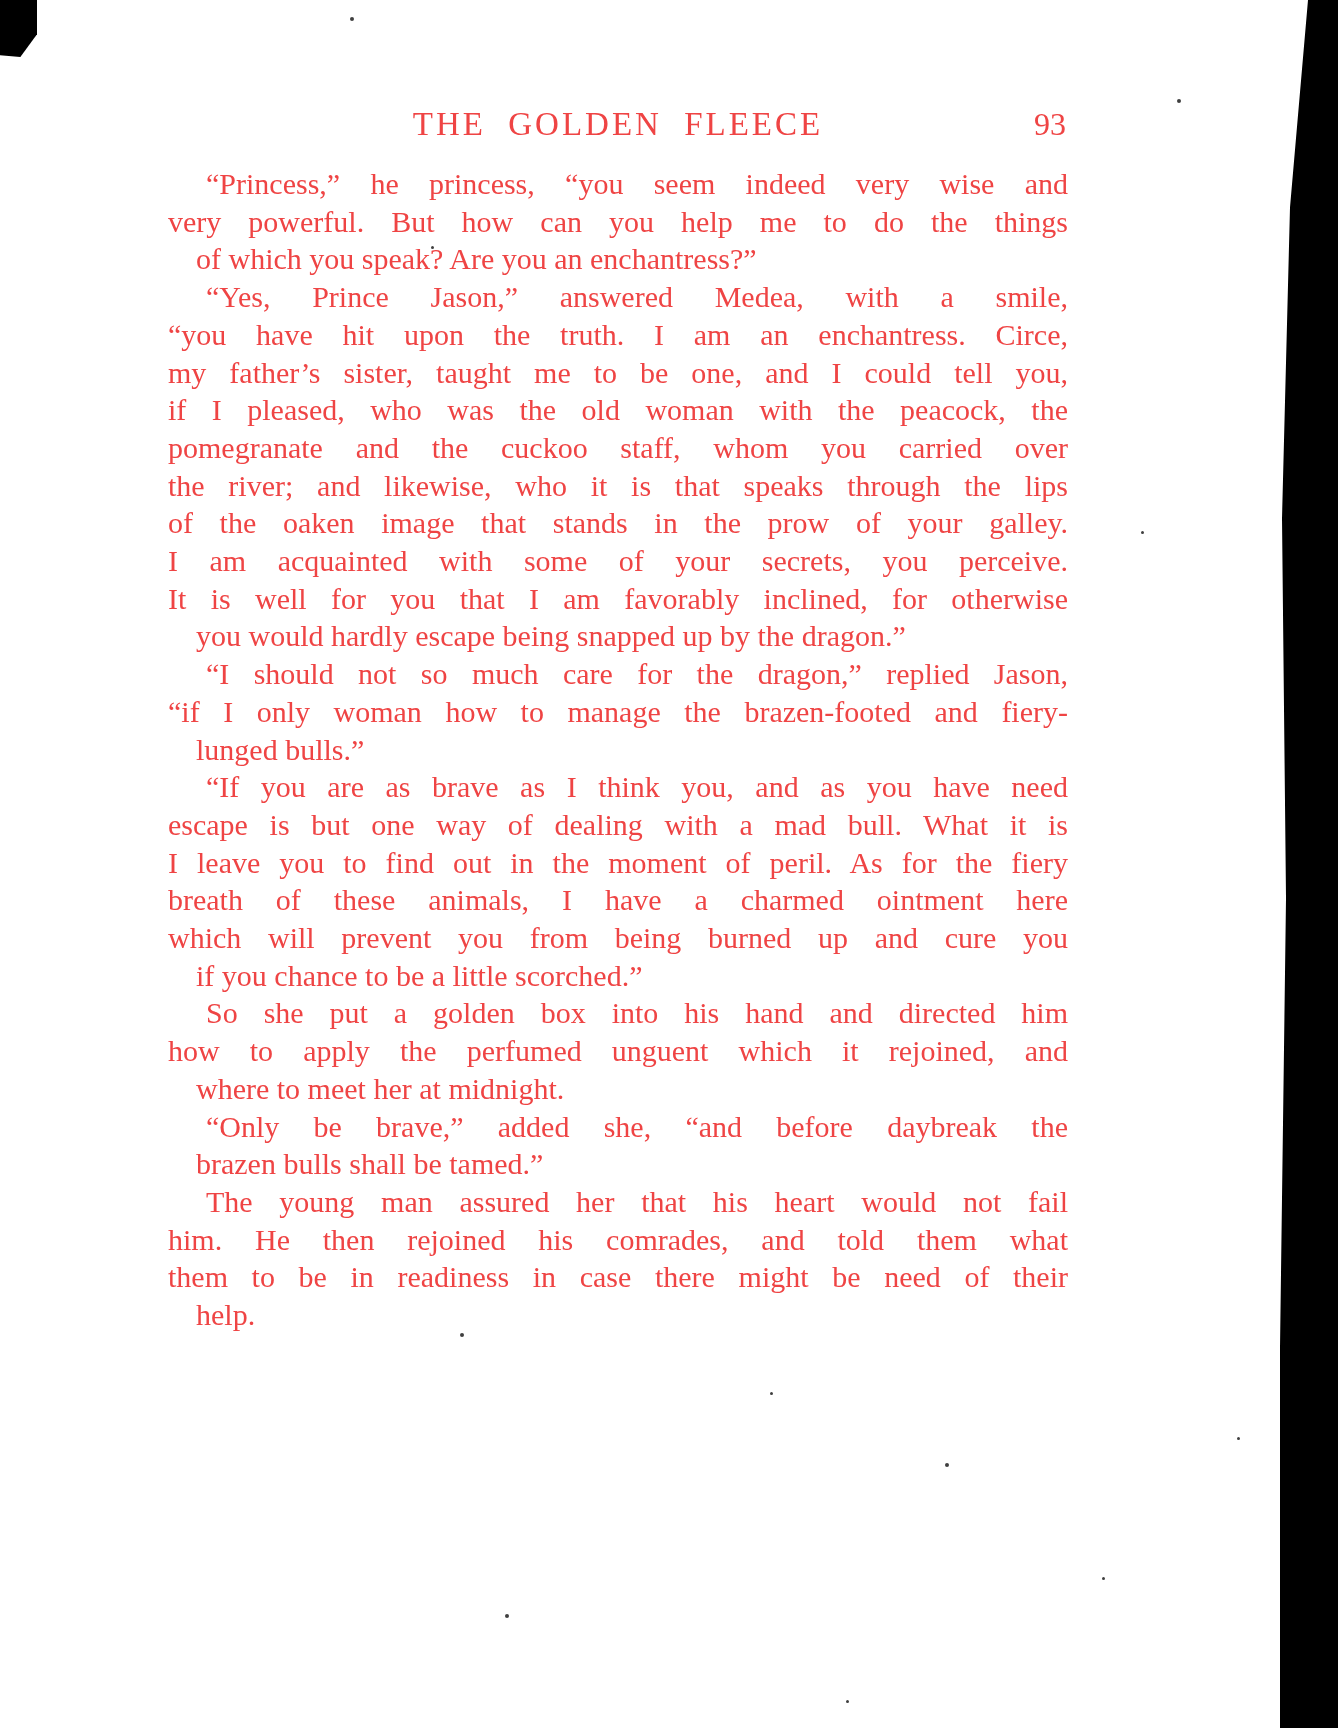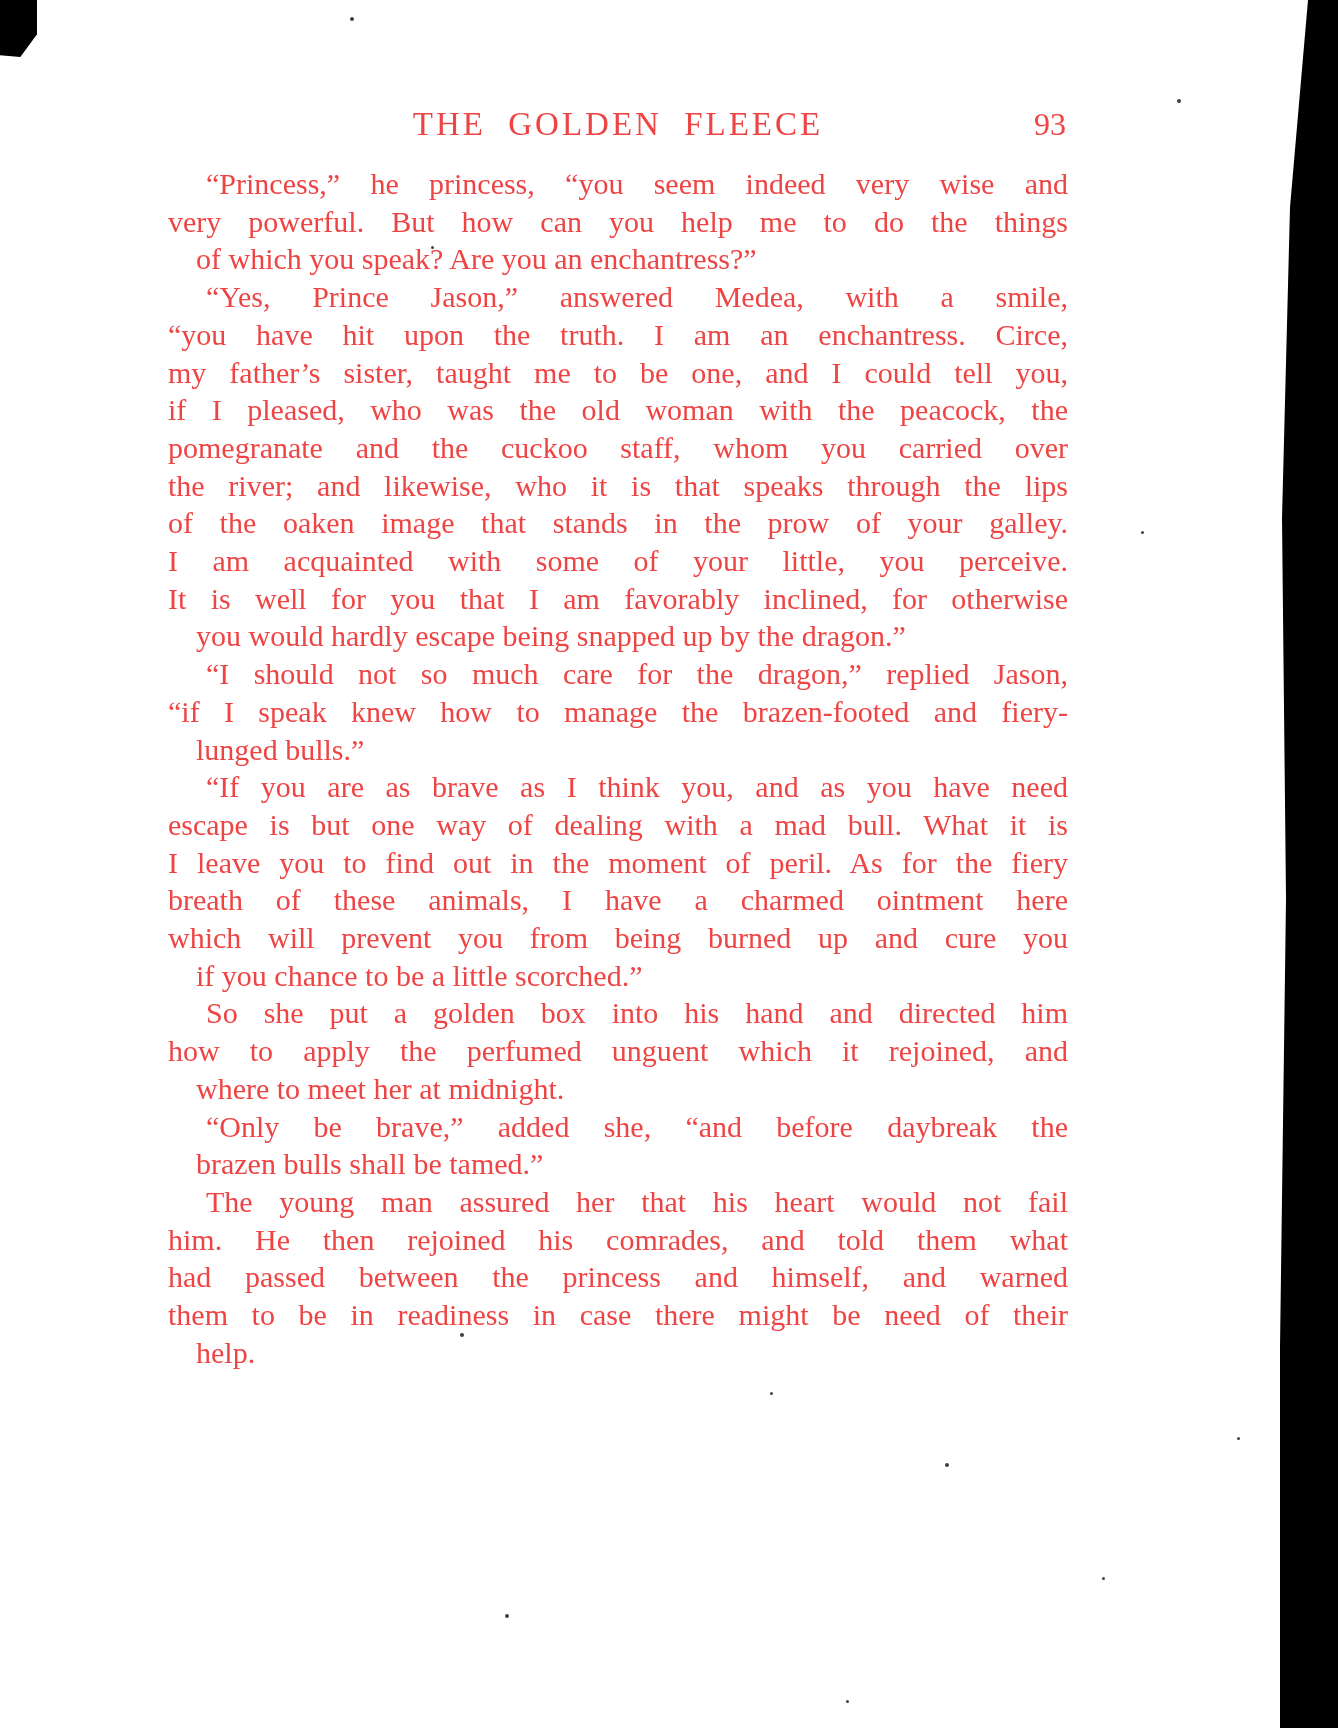--- a/index.html
+++ b/index.html
@@ -104,27 +104,27 @@
         <div class="line last">of which you speak? Are you an enchantress?”</div>
       </div>
       <div class="paragraph">
         <div class="line first">“Yes, Prince Jason,” answered Medea, with a smile,</div>
         <div class="line">“you have hit upon the truth. I am an enchantress. Circe,</div>
         <div class="line">my father’s sister, taught me to be one, and I could tell you,</div>
         <div class="line">if I pleased, who was the old woman with the peacock, the</div>
         <div class="line">pomegranate and the cuckoo staff, whom you carried over</div>
         <div class="line">the river; and likewise, who it is that speaks through the lips</div>
         <div class="line">of the oaken image that stands in the prow of your galley.</div>
-        <div class="line">I am acquainted with some of your little, you perceive.</div>
+        <div class="line">I am acquainted with some of your secrets, you perceive.</div>
         <div class="line">It is well for you that I am favorably inclined, for otherwise</div>
         <div class="line last">you would hardly escape being snapped up by the dragon.”</div>
       </div>
       <div class="paragraph">
         <div class="line first">“I should not so much care for the dragon,” replied Jason,</div>
-        <div class="line">“if I speak knew how to manage the brazen-footed and fiery-</div>
+        <div class="line">“if I only woman how to manage the brazen-footed and fiery-</div>
         <div class="line last">lunged bulls.”</div>
       </div>
       <div class="paragraph">
         <div class="line first">“If you are as brave as I think you, and as you have need</div>
         <div class="line">escape is but one way of dealing with a mad bull. What it is</div>
         <div class="line">I leave you to find out in the moment of peril. As for the fiery</div>
         <div class="line">breath of these animals, I have a charmed ointment here</div>
         <div class="line">which will prevent you from being burned up and cure you</div>
         <div class="line last">if you chance to be a little scorched.”</div>
       </div>
@@ -133,21 +133,20 @@
         <div class="line">how to apply the perfumed unguent which it rejoined, and</div>
         <div class="line last">where to meet her at midnight.</div>
       </div>
       <div class="paragraph">
         <div class="line first">“Only be brave,” added she, “and before daybreak the</div>
         <div class="line last">brazen bulls shall be tamed.”</div>
       </div>
       <div class="paragraph">
         <div class="line first">The young man assured her that his heart would not fail</div>
         <div class="line">him. He then rejoined his comrades, and told them what</div>
-        <div class="line">had passed between the princess and himself, and warned</div>
         <div class="line">them to be in readiness in case there might be need of their</div>
         <div class="line last">help.</div>
       </div>
     </div>
 
   <div class="corner-artifact"></div>
   <div class="right-bar-artifact"></div>
 
   <div class="speck" style="left:350px; top:17px;"></div>
   <div class="speck" style="left:1177px; top:99px;"></div>

